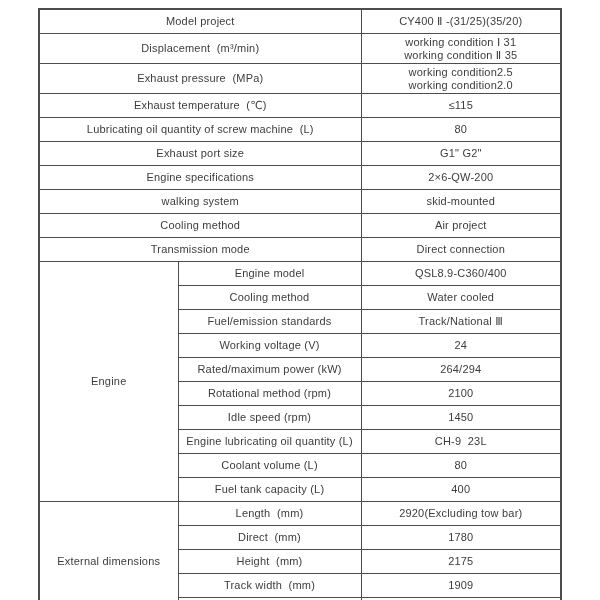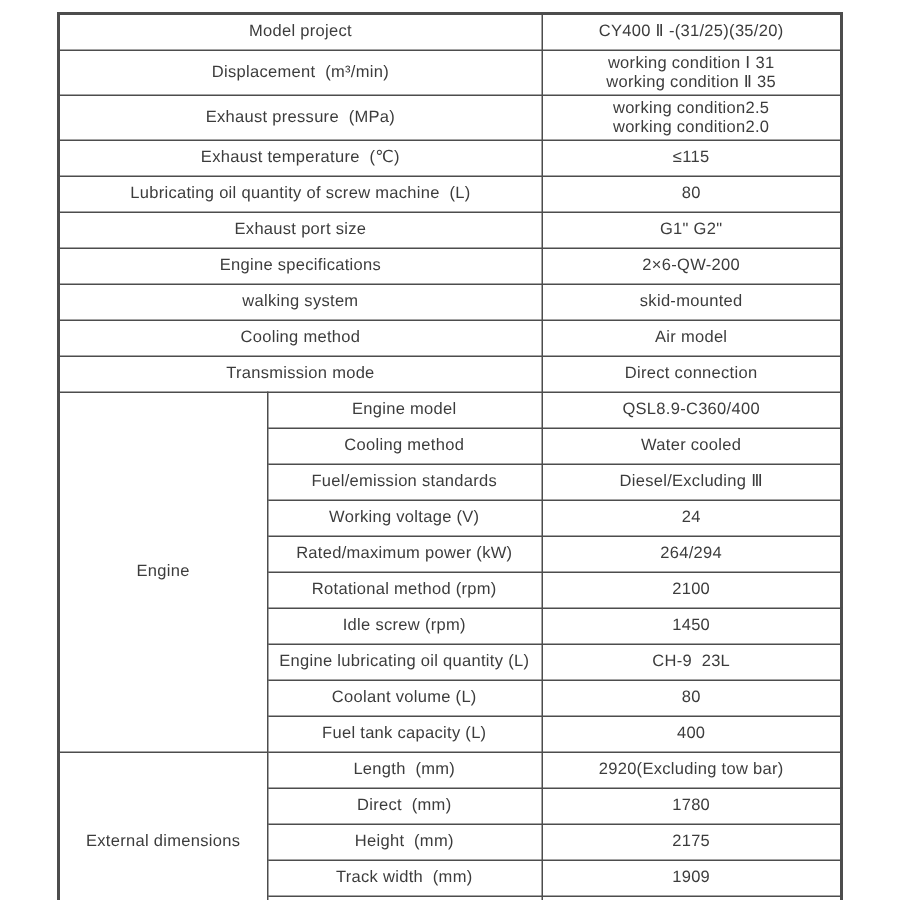--- a/index.html
+++ b/index.html
@@ -83,54 +83,54 @@
     <tr>
       <td colspan="2">Engine specifications</td>
       <td>2×6-QW-200</td>
     </tr>
     <tr>
       <td colspan="2">walking system</td>
       <td>skid-mounted</td>
     </tr>
     <tr>
       <td colspan="2">Cooling method</td>
-      <td>Air model</td>
+      <td>Air project</td>
     </tr>
     <tr>
       <td colspan="2">Transmission mode</td>
       <td>Direct connection</td>
     </tr>
 
     <tr>
       <td rowspan="10" class="group-cell">Engine</td>
       <td>Engine model</td>
       <td>QSL8.9-C360/400</td>
     </tr>
     <tr>
       <td>Cooling method</td>
       <td>Water cooled</td>
     </tr>
     <tr>
       <td>Fuel/emission standards</td>
-      <td>Diesel/Excluding Ⅲ</td>
+      <td>Track/National Ⅲ</td>
     </tr>
     <tr>
       <td>Working voltage (V)</td>
       <td>24</td>
     </tr>
     <tr>
       <td>Rated/maximum power (kW)</td>
       <td>264/294</td>
     </tr>
     <tr>
       <td>Rotational method (rpm)</td>
       <td>2100</td>
     </tr>
     <tr>
-      <td>Idle screw (rpm)</td>
+      <td>Idle speed (rpm)</td>
       <td>1450</td>
     </tr>
     <tr>
       <td>Engine lubricating oil quantity (L)</td>
       <td>CH-9  23L</td>
     </tr>
     <tr>
       <td>Coolant volume (L)</td>
       <td>80</td>
     </tr>

